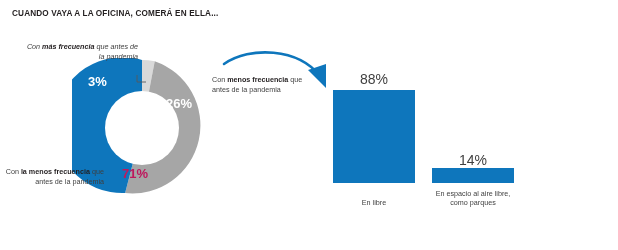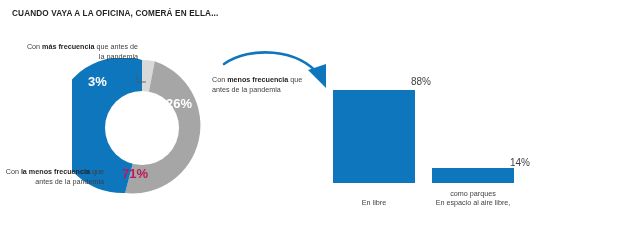--- a/index.html
+++ b/index.html
@@ -79,20 +79,21 @@
     line-height: 1.38;
     color: #3f3f3f;
   }
   .callout b { font-weight: bold; color: #231f20; }
 
   .callout-mas {
     left: 22px;
     top: 42px;
     width: 116px;
     text-align: right;
+    font-style: italic;
   }
   .callout-misma {
     left: 0px;
     top: 167px;
     width: 104px;
     text-align: right;
   }
   .callout-menos {
     left: 212px;
     top: 75px;
@@ -133,24 +134,24 @@
     height: 190px;
   }
   .bar-rect {
     position: absolute;
     bottom: 67px;
     left: 0;
     width: 100%;
   }
   .bar-value {
     position: absolute;
-    left: 16px;
+    left: 0;
     width: 100%;
-    text-align: right;
-    font-size: 10px;
+    text-align: center;
+    font-size: 14px;
     color: #3f3f3f;
   }
   .bar-label {
     position: absolute;
     bottom: 42px;
     left: -12px;
     width: calc(100% + 24px);
     text-align: center;
     font-size: 7.2px;
     line-height: 1.35;
@@ -210,21 +211,21 @@
       <div class="bar-label">
         <div>En libre</div>
         <div></div>
       </div>
     </div>
 
     <div class="bar-col" style="left:104px; width:82px;">
       <div class="bar-value" style="bottom:82px;">14%</div>
       <div class="bar-rect" style="height:15px; background:#0E76BC;"></div>
       <div class="bar-label">
+        <div>En espacio al aire libre,</div>
         <div>como parques</div>
-        <div>En espacio al aire libre,</div>
       </div>
     </div>
 
 
   </div>
 
 </div>
 
 </body></html>

